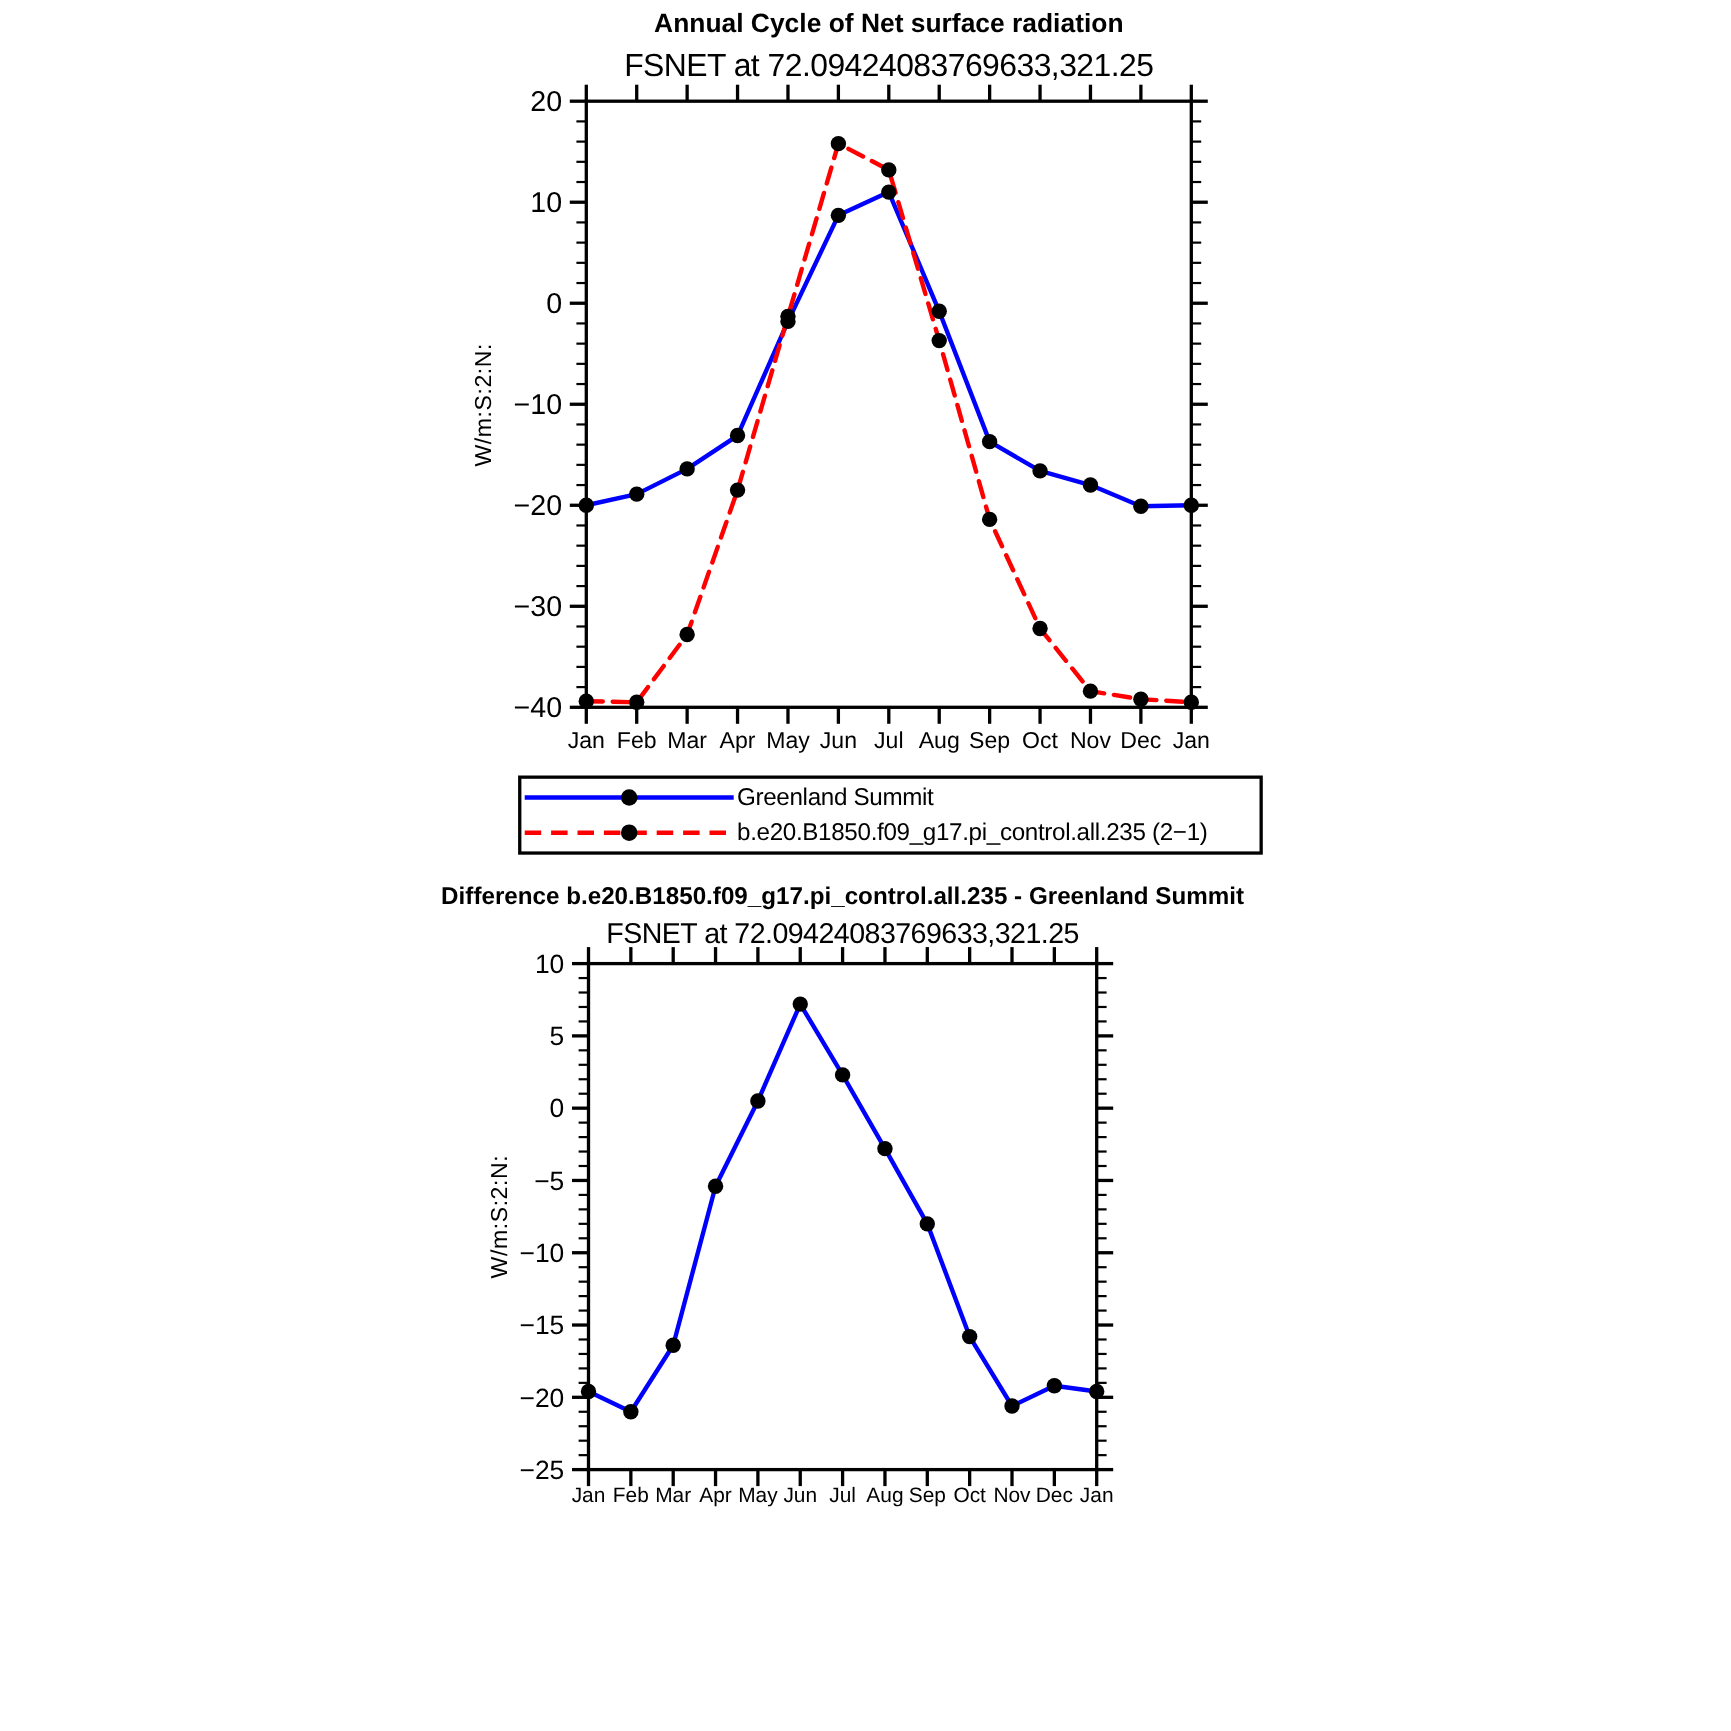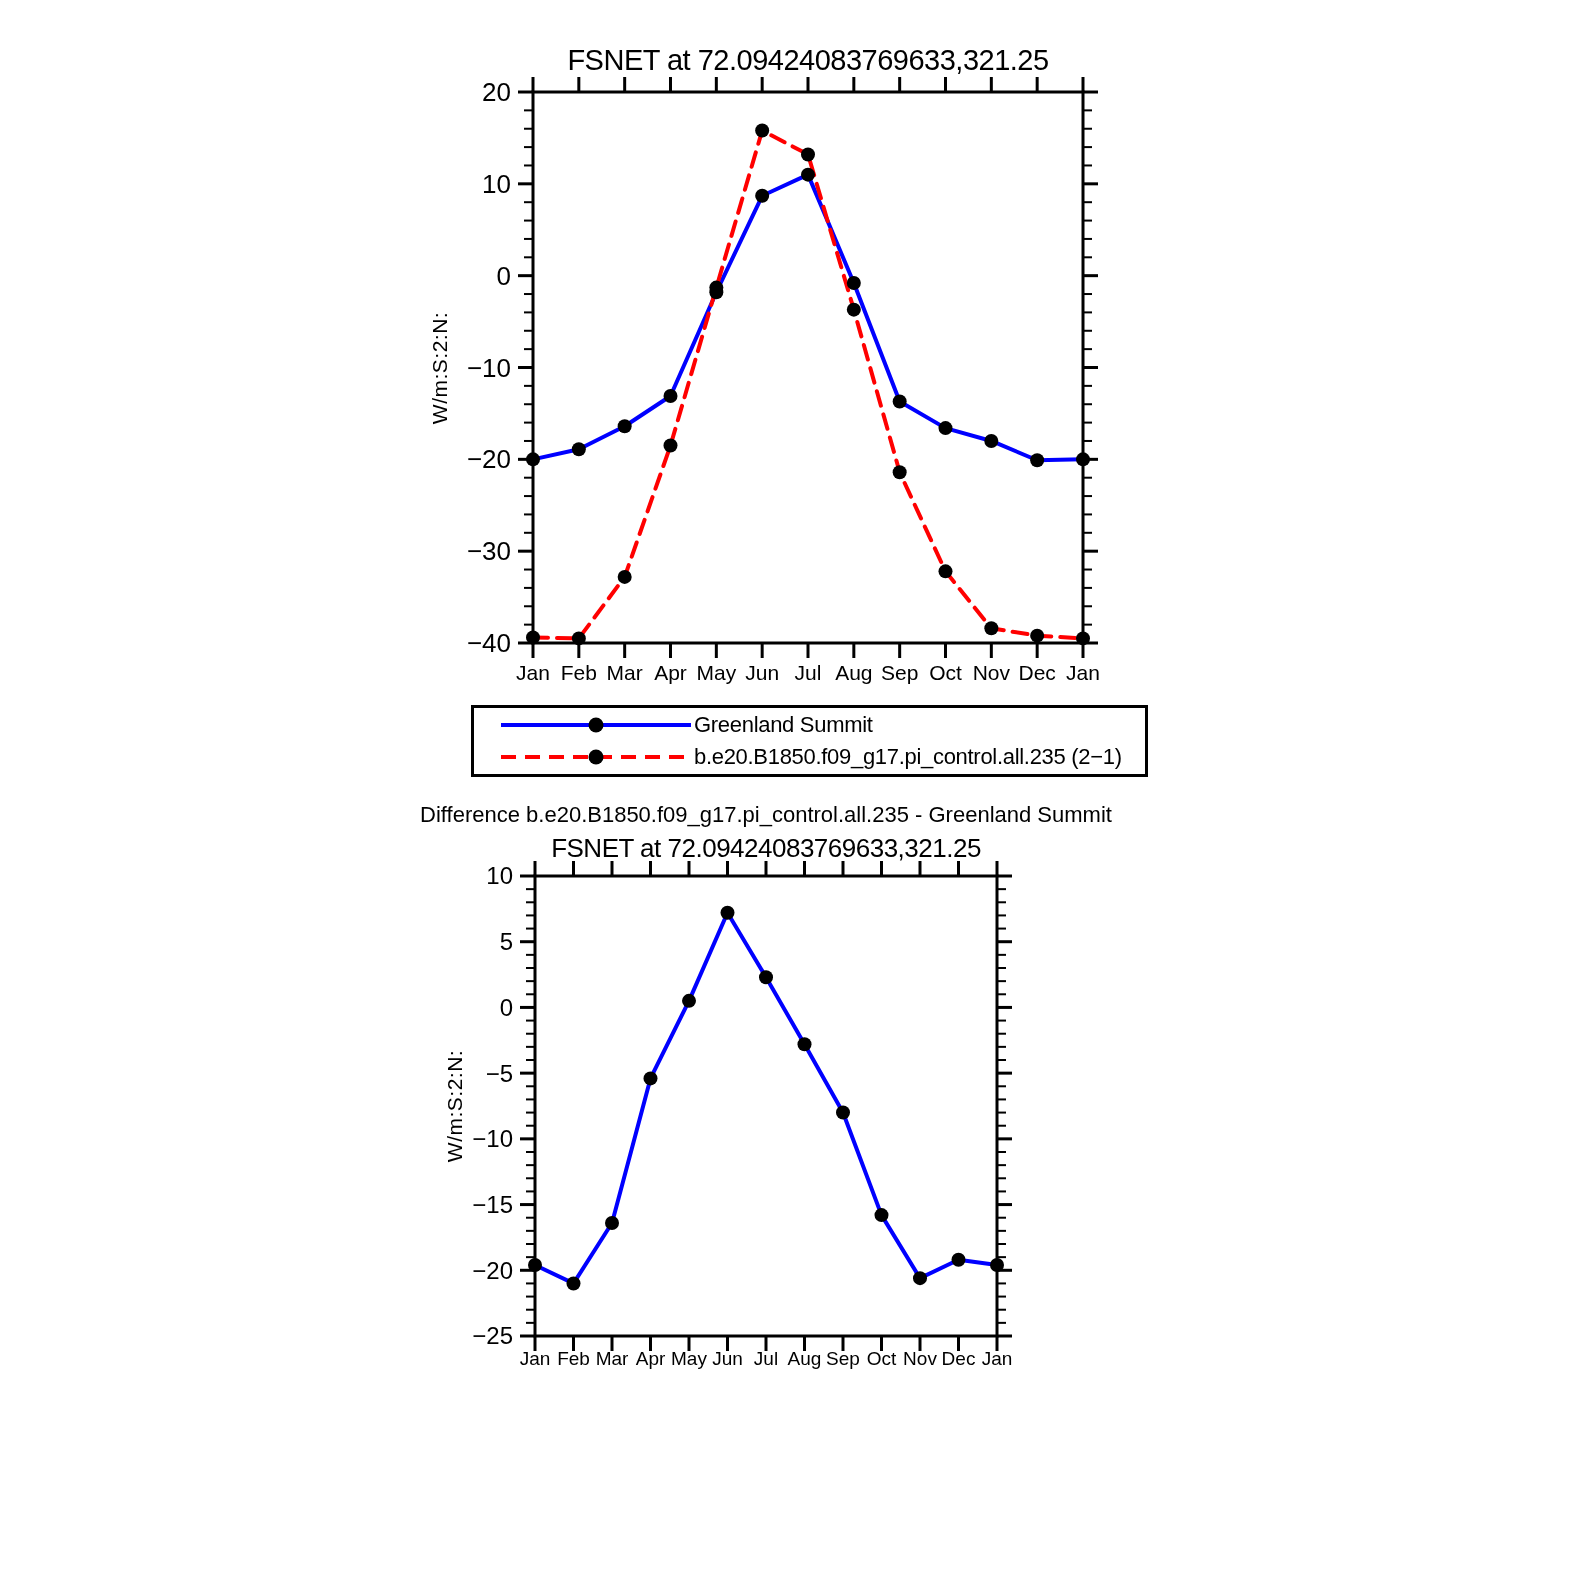--- a/index.html
+++ b/index.html
@@ -2,35 +2,36 @@
 <html><head>
 <meta charset="utf-8">
 <style>
   html,body{margin:0;padding:0;background:#ffffff;}
   #canvas{position:relative;width:1574px;height:1574px;background:#ffffff;overflow:hidden;
           font-family:"Liberation Sans",sans-serif;color:#000;}
   .chart-svg{position:absolute;left:0;top:0;width:1574px;height:1574px;}
   .ttl{position:absolute;text-align:center;white-space:nowrap;}
   .title-main{font-weight:bold;font-size:24px;}
   .title-sub{font-weight:normal;font-size:29px;letter-spacing:-0.5px;}
-  .title-main2{font-weight:normal;font-size:22px;}
+  .title-main2{font-weight:bold;font-size:22px;}
   .title-sub2{font-weight:normal;font-size:26px;letter-spacing:-0.5px;}
   .ylab{position:absolute;width:300px;text-align:center;font-size:21px;white-space:nowrap;
         transform:rotate(-90deg);transform-origin:center center;letter-spacing:0.5px;}
   #legend{position:absolute;left:471px;top:705px;width:677px;height:72px;border:3px solid #000;
           box-sizing:border-box;display:flex;flex-direction:column;justify-content:space-evenly;background:#fff;}
-  .legend-row{display:flex;align-items:center;height:32px;padding-left:24px;}
+  .legend-row{display:flex;align-items:center;height:32px;}
   .legend-row svg{flex:0 0 auto;display:block;}
   .legend-label{font-size:22px;white-space:nowrap;letter-spacing:-0.3px;}
 </style>
 </head>
 <body>
 
 <div id="canvas">
 
+  <div class="ttl title-main" style="left:408px;top:8px;width:800px;">Annual Cycle of Net surface radiation</div>
   <div class="ttl title-sub" style="left:408px;top:44px;width:800px;">FSNET at 72.09424083769633,321.25</div>
 
   <div class="ylab" style="left:290px;top:356px;">W/m:S:2:N:</div>
 
   <svg class="chart-svg" id="chart0" viewBox="0 0 1574 1574">
       <rect x="533" y="92" width="550" height="551" fill="none" stroke="#000000" stroke-width="3"></rect>
       <line x1="533" y1="643" x2="533" y2="658" stroke="#000000" stroke-width="3"></line>
       <line x1="533" y1="92" x2="533" y2="77" stroke="#000000" stroke-width="3"></line>
       <text x="533" y="680" text-anchor="middle" font-size="21" font-family="&quot;Liberation Sans&quot;,sans-serif" fill="#000">Jan</text>
       <line x1="578.8333333333334" y1="643" x2="578.8333333333334" y2="658" stroke="#000000" stroke-width="3"></line>

